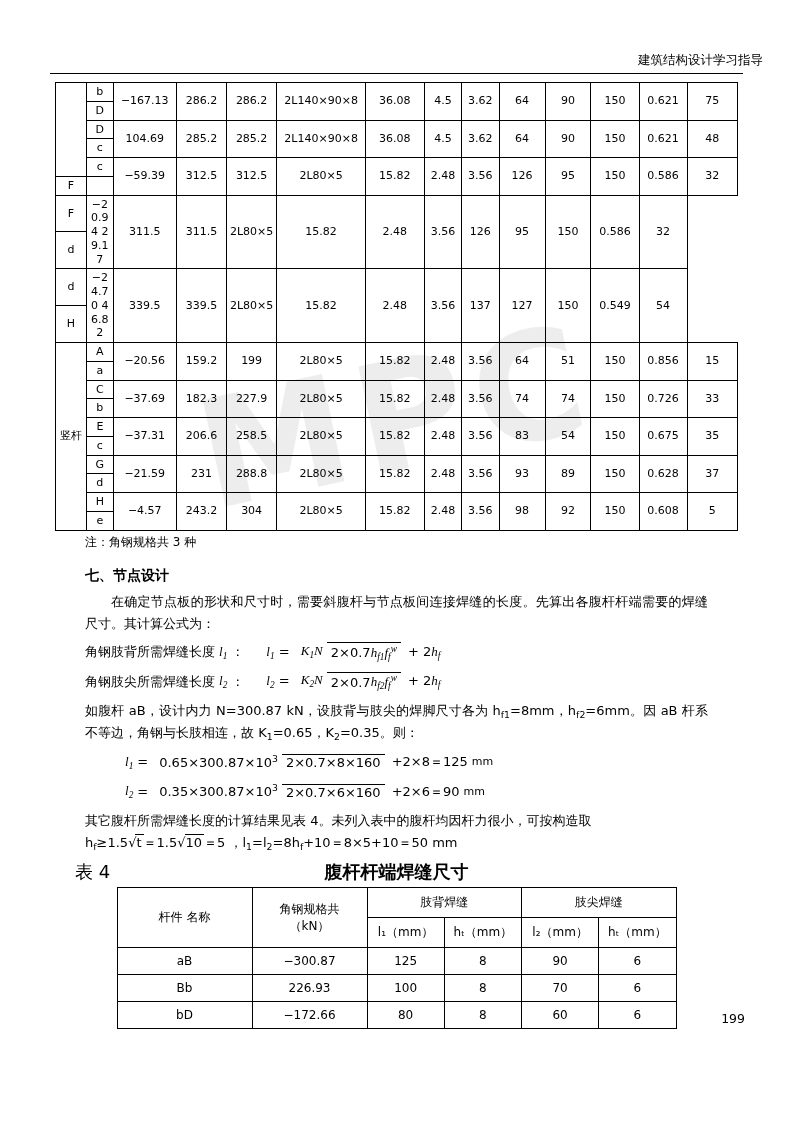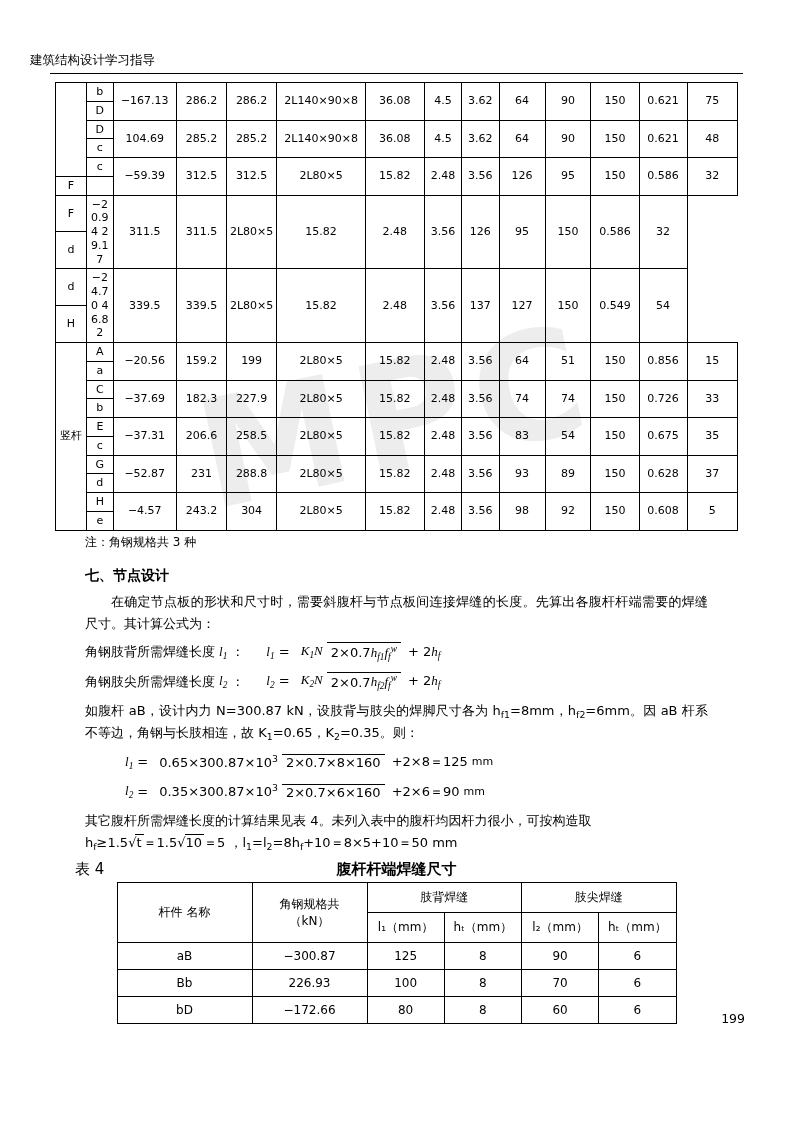--- a/index.html
+++ b/index.html
@@ -31,21 +31,21 @@
     user-select: none;
     font-family: "DejaVu Sans", sans-serif;
     z-index: 0;
   }
   .content {
     position: relative;
     z-index: 2;
     padding: 0 30px;
   }
   .header {
-    text-align: left;
+    text-align: right;
     font-size: 12.5px;
     font-family: "DejaVu Sans", sans-serif;
     padding-top: 52px;
     padding-bottom: 4px;
   }
   .header-rule {
     border-bottom: 1px solid #000;
     margin: 0 20px 8px 20px;
   }
   
@@ -131,21 +131,21 @@
   .frac .den { border-top: 1px solid #000; padding: 1px 4px 0 4px; }
   .sub { font-size: 0.72em; vertical-align: -0.28em; }
   .sup { font-size: 0.72em; vertical-align: 0.5em; }
   .sqrt {
     border-top: 1px solid #000;
     padding: 0 2px 0 1px;
     margin-left: -1px;
   }
   
   .t4title {
-    font-size: 15px;
+    font-size: 18px;
     font-family: "DejaVu Sans", sans-serif;
     margin: 6px 0 3px 0;
     position: relative;
     width: 683px;
     margin-left: auto;
     margin-right: auto;
   }
   .t4title .left { position: absolute; left: 20px; top: 0; }
   .t4title .mid  { text-align: center; font-weight: bold; }
   table.t4 {
@@ -333,21 +333,21 @@
           <td class="lw" rowspan="2">150</td>
           <td class="ratio" rowspan="2">0.675</td>
           <td class="last" rowspan="2">35</td>
         </tr>
         <tr>
           <td class="sect">c</td>
         </tr>
 
         <tr>
           <td class="sect">G</td>
-          <td class="force" rowspan="2">−52.87</td>
+          <td class="force" rowspan="2">−21.59</td>
           <td class="len1" rowspan="2">231</td>
           <td class="len2" rowspan="2">288.8</td>
           <td class="spec" rowspan="2">2L80×5</td>
           <td class="area" rowspan="2">15.82</td>
           <td class="h1" rowspan="2">2.48</td>
           <td class="h2" rowspan="2">3.56</td>
           <td class="l1" rowspan="2">93</td>
           <td class="l2" rowspan="2">89</td>
           <td class="lw" rowspan="2">150</td>
           <td class="ratio" rowspan="2">0.628</td>

